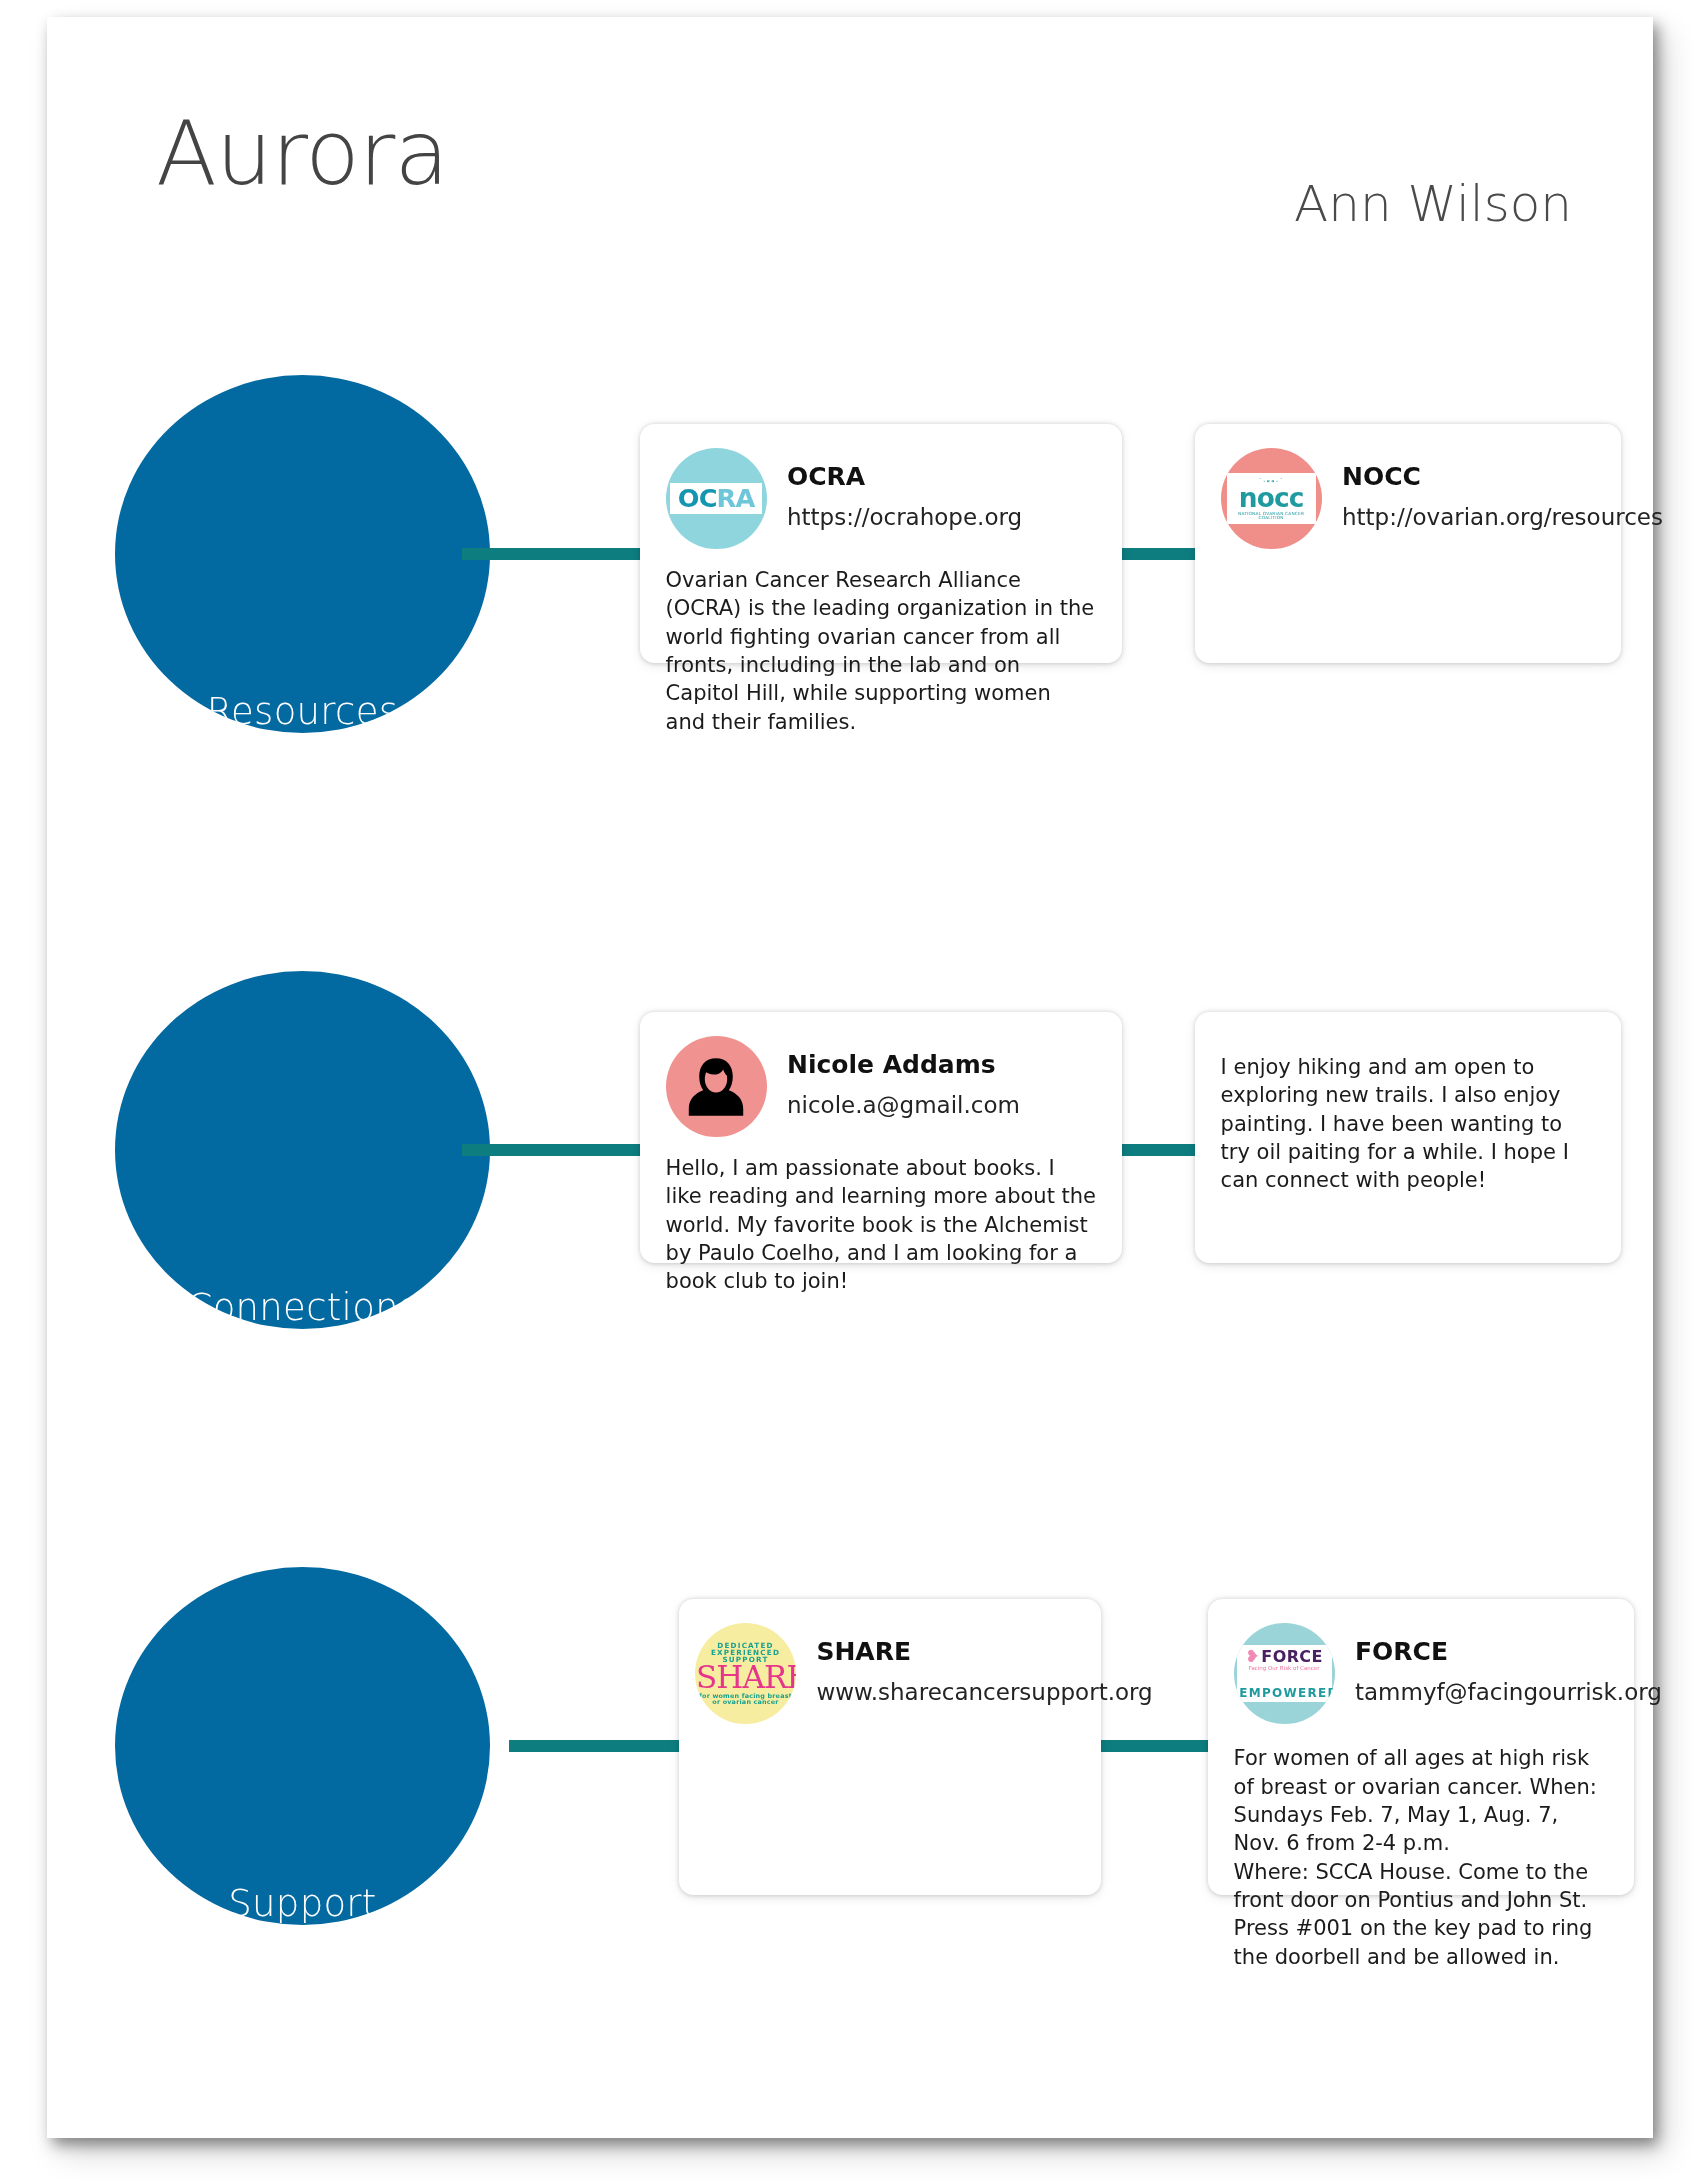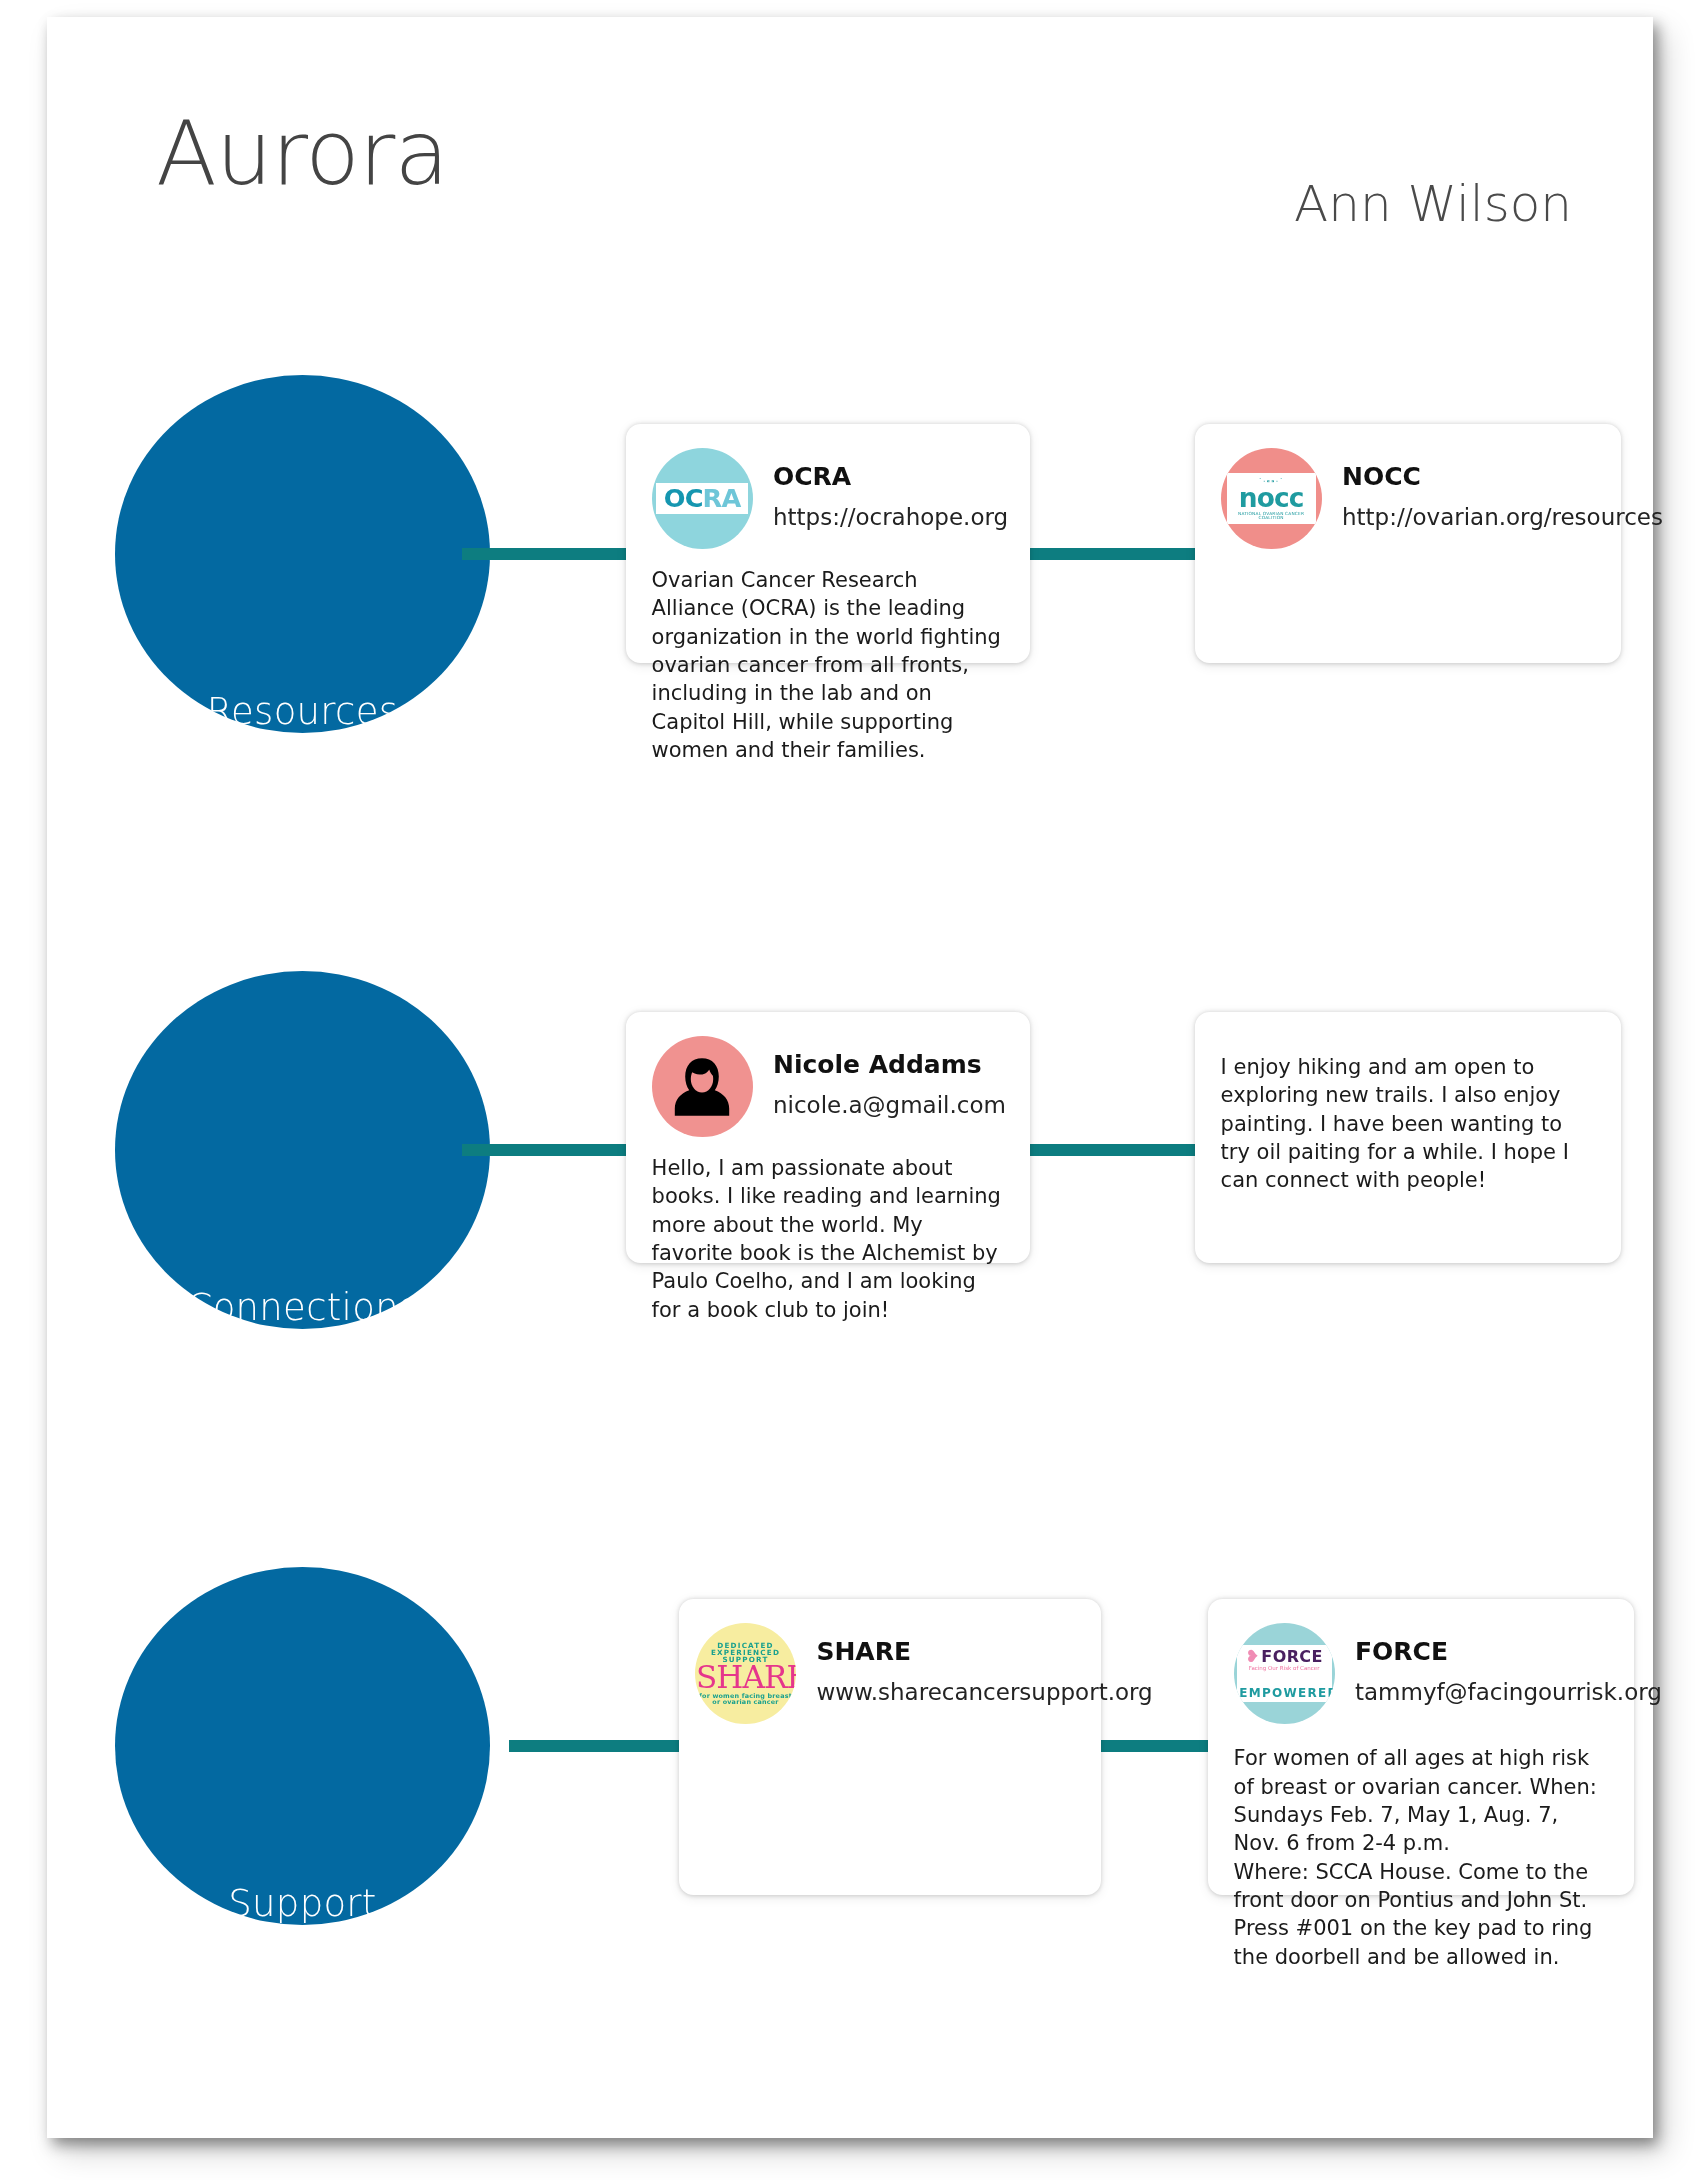--- a/index.html
+++ b/index.html
@@ -81,21 +81,21 @@
   .connector.c2-shift { left: 1018px; width: 149px; }
 
   
   .card {
     position: absolute;
     background: #ffffff;
     border-radius: 14.5px;
     box-shadow: 0 0.9px 4.3px rgba(0,0,0,0.16), 0 2.6px 12px rgba(0,0,0,0.08);
     padding: 24px 25.6px 22px 25.6px;
   }
-  .card-a { left: 579px; width: 404px; }
+  .card-a { left: 593px; width: 482px; }
   .card-b { left: 1148px; width: 426px; }
   .card-a-shift { left: 632px; width: 422px; padding-left: 16px; }
   .card-b-shift { left: 1161px; width: 426px; }
 
   #row-0 .card { top: 49px; height: 239px; }
   #row-1 .card { top: 41px; height: 251px; }
   #row-2 .card { top: 32px; height: 296px; }
 
   .card-head { display: flex; align-items: flex-start; gap: 20.4px; }
 

